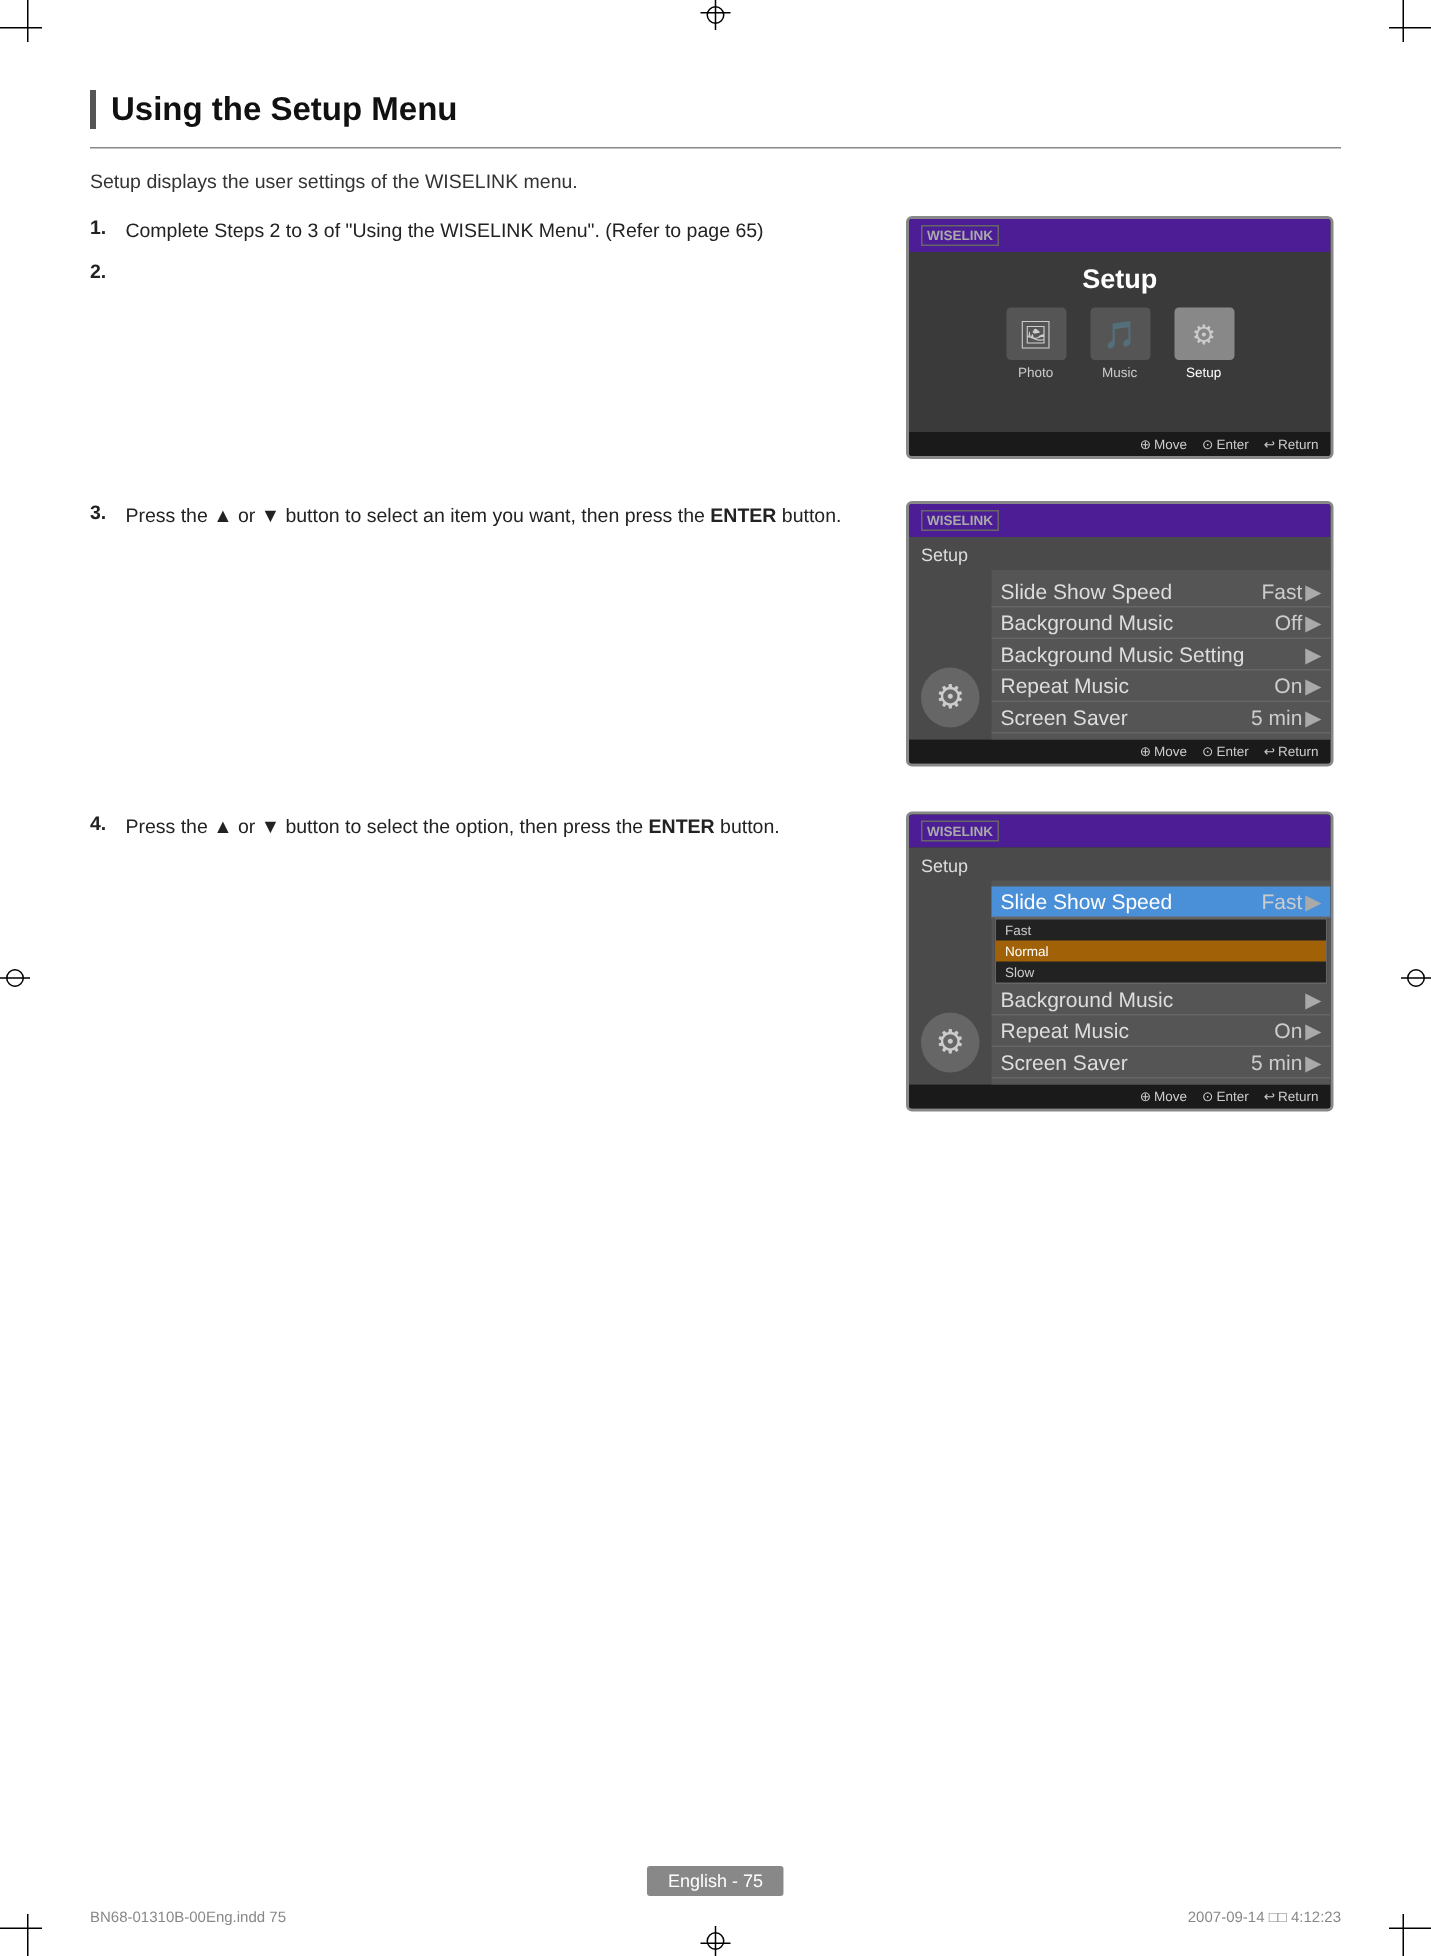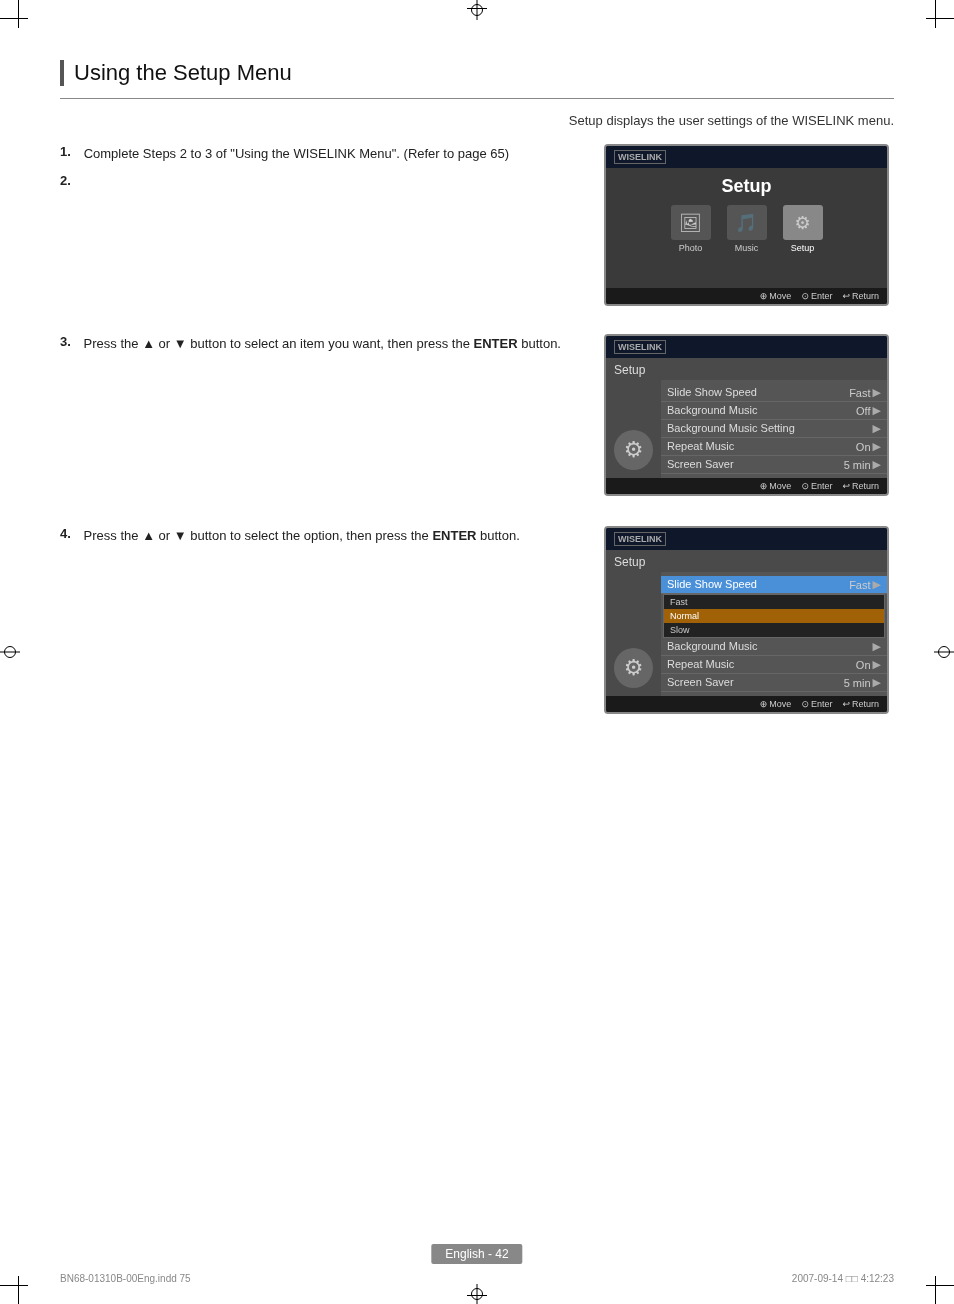--- a/index.html
+++ b/index.html
@@ -59,35 +59,34 @@
       margin-bottom: 12px;
     }
     .title-bar {
       width: 4px;
       background: #555;
       margin-right: 10px;
       align-self: stretch;
     }
     .title-text {
       font-size: 22px;
-      font-weight: normal;
+      font-weight: bold;
       color: #111;
     }
 
     .section-divider {
       border: none;
       border-top: 1px solid #888;
       margin: 4px 0 14px 0;
     }
 
     .subtitle {
       font-size: 13px;
       color: #333;
       margin-bottom: 16px;
-      text-align: right;
     }
 
     .step-row {
       display: flex;
       align-items: flex-start;
       margin-bottom: 30px;
     }
 
     .step-text-col {
       flex: 1;
@@ -128,21 +127,21 @@
     .tv-screen {
       width: 285px;
       border: 2px solid #888;
       background: #2a2a2a;
       border-radius: 4px;
       overflow: hidden;
       font-size: 11px;
     }
 
     .tv-header {
-      background: #0f172a;
+      background: #4c1d95;
       padding: 4px 8px;
       display: flex;
       align-items: flex-end;
       gap: 4px;
     }
 
     .wiselink-logo {
       color: #aaa;
       font-size: 9px;
       font-weight: bold;
@@ -251,21 +250,21 @@
     .setup-menu-list {
       flex: 1;
       background: #555;
       padding: 4px 0;
     }
 
     .menu-item {
       display: flex;
       justify-content: space-between;
       padding: 2px 6px;
-      font-size: 11px;
+      font-size: 14px;
       color: #ddd;
       border-bottom: 1px solid #666;
     }
 
     .menu-item.highlight {
       background: #4a90d9;
       color: #fff;
     }
 
     .menu-item-value {
@@ -552,16 +551,16 @@
       </div>
     </div>
   </div>
 
 
 </div>
 
 <div class="bottom-info">
   <span>BN68-01310B-00Eng.indd   75</span>
   <div class="page-footer">
-    <span>English - 42</span>
+    <span>English - 75</span>
   </div>
   <span>2007-09-14   □□   4:12:23</span>
 </div>
 
 </body></html>

